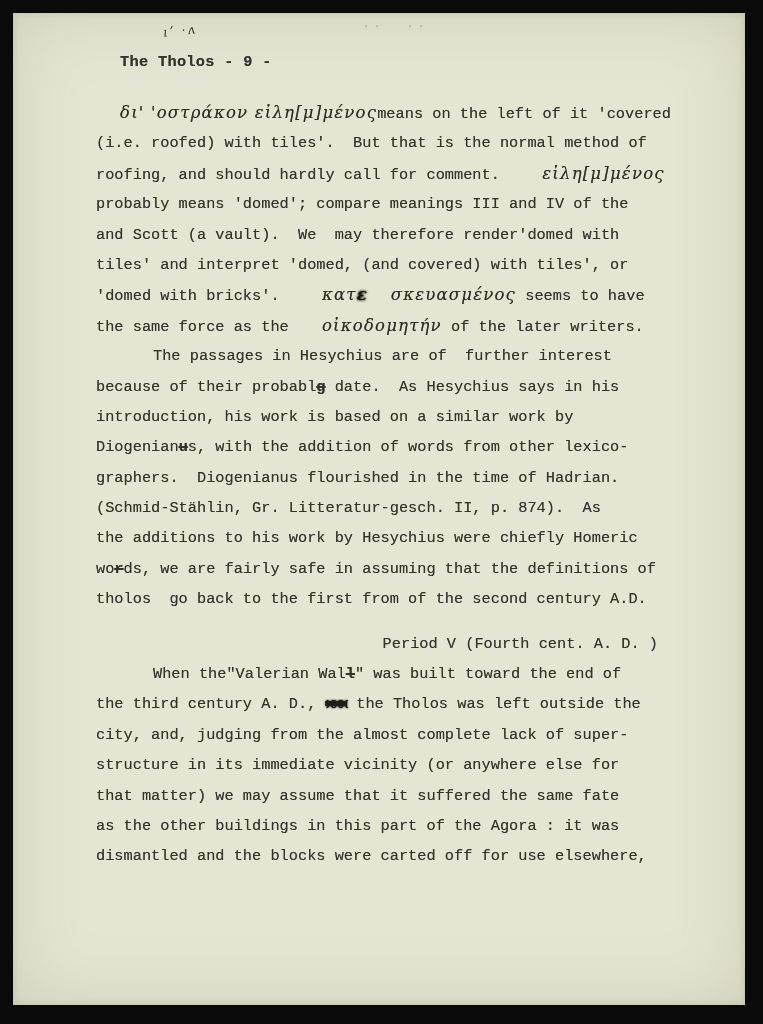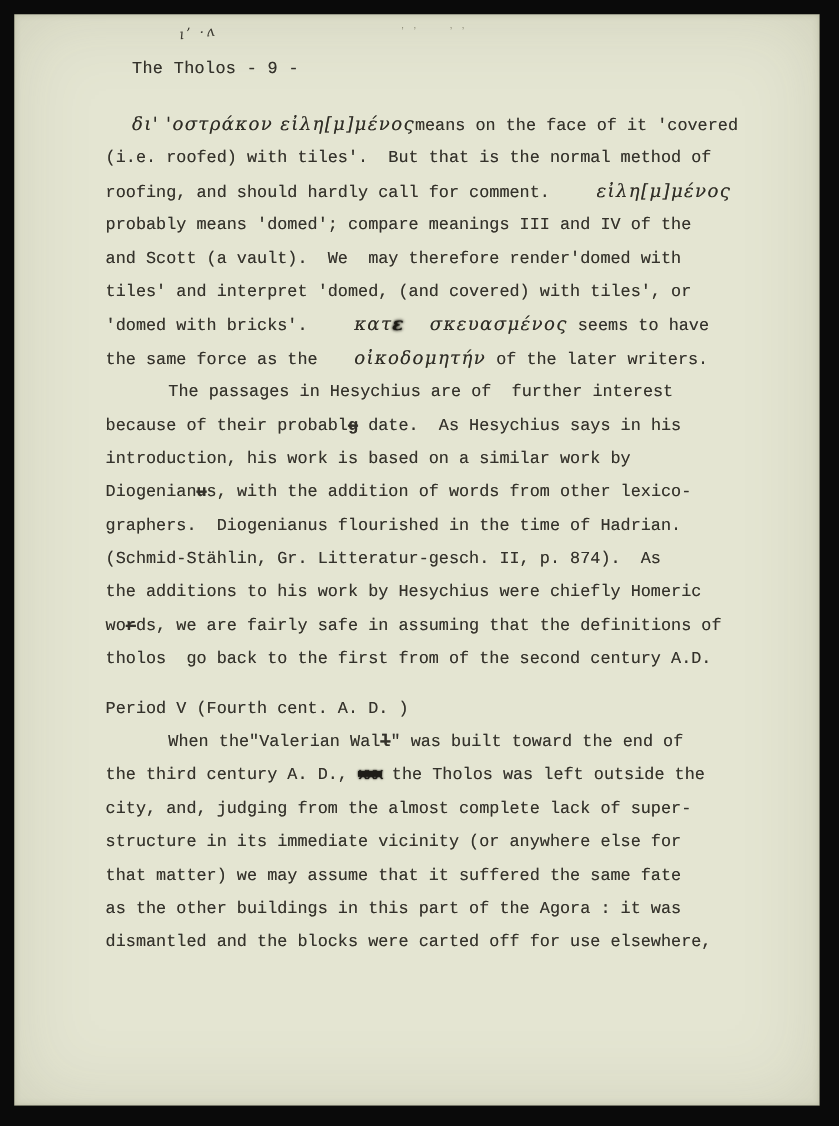--- a/index.html
+++ b/index.html
@@ -21,30 +21,31 @@
     letter-spacing:2px;white-space:pre;
   }
   .marks-right{
     position:absolute;left:350px;top:12px;
     font-size:10px;color:#94937f;letter-spacing:5px;white-space:pre;
   }
   .header{
     position:absolute;left:107px;top:40px;
     font-size:15.3px;color:#34322b;white-space:pre;letter-spacing:.3px;
     text-shadow:0 0 .5px rgba(52,50,43,.6);
+    font-weight:bold;
   }
   .content{position:absolute;left:83px;top:85px;width:616px;}
   .line{
     height:30.4px;line-height:30.4px;
     font-family:"Liberation Mono",monospace;font-size:15.3px;
     color:#34322b;white-space:pre;
     text-shadow:0 0 .5px rgba(52,50,43,.55);
   }
   .line.indent{padding-left:57px;}
-  .line.center{text-align:left;padding-right:54px;}
+  .line.center{text-align:right;padding-right:54px;}
   .line.gap{margin-top:14px;}
   .typed{}
   .greek{
     font-family:"DejaVu Serif",serif;font-style:italic;
     font-size:16.5px;letter-spacing:1.2px;color:#2e2c25;margin-left:24px;
   }
   .struck{
     text-decoration:line-through;font-weight:bold;
     text-decoration-thickness:2px;
   }
@@ -62,21 +63,21 @@
 </head>
 <body>
 
 <div class="scan-bg"></div>
 
 <div class="page">
   <div class="marks-left">ıʼ ·ʌ</div>
   <div class="marks-right">ʼʼ  ʼʼ</div>
   <div class="header">The Tholos - 9 -</div>
   <div class="content">
-      <div class="line"><span class="greek">δι' 'οστράκον εἰλη[μ]μένος</span><span class="typed">means on the face of it 'covered</span></div>
+      <div class="line"><span class="greek">δι' 'οστράκον εἰλη[μ]μένος</span><span class="typed">means on the left of it 'covered</span></div>
       <div class="line"><span class="typed">(i.e. roofed) with tiles'.  But that is the normal method of</span></div>
       <div class="line"><span class="typed">roofing, and should hardly call for comment.  </span><span class="greek">εἰλη[μ]μένος</span></div>
       <div class="line"><span class="typed">probably means 'domed'; compare meanings III and IV of the</span></div>
       <div class="line"><span class="typed">and Scott (a vault).  We  may therefore render'domed with</span></div>
       <div class="line"><span class="typed">tiles' and interpret 'domed, (and covered) with tiles', or</span></div>
       <div class="line"><span class="typed">'domed with bricks'.  </span><span class="greek">κατ</span><span class="greekblot">ε</span><span class="greek">σκευασμένος</span><span class="typed"> seems to have</span></div>
       <div class="line"><span class="typed">the same force as the </span><span class="greek">οἰκοδομητήν</span><span class="typed"> of the later writers.</span></div>
       <div class="line indent"><span class="typed">The passages in Hesychius are of  further interest</span></div>
       <div class="line"><span class="typed">because of their probabl</span><span class="struck">g</span><span class="typed"> date.  As Hesychius says in his</span></div>
       <div class="line"><span class="typed">introduction, his work is based on a similar work by</span></div>

